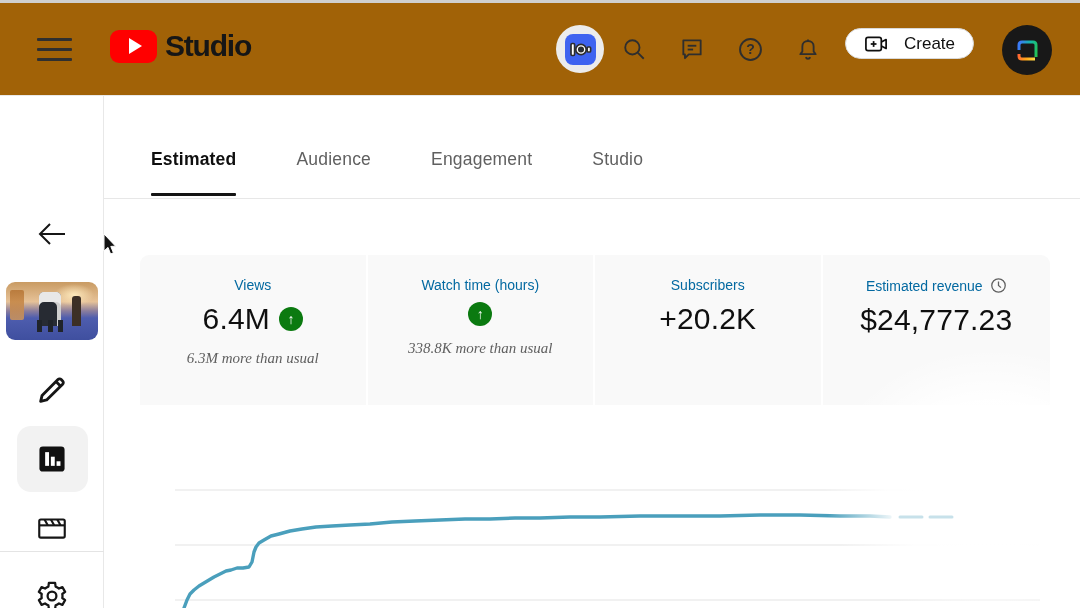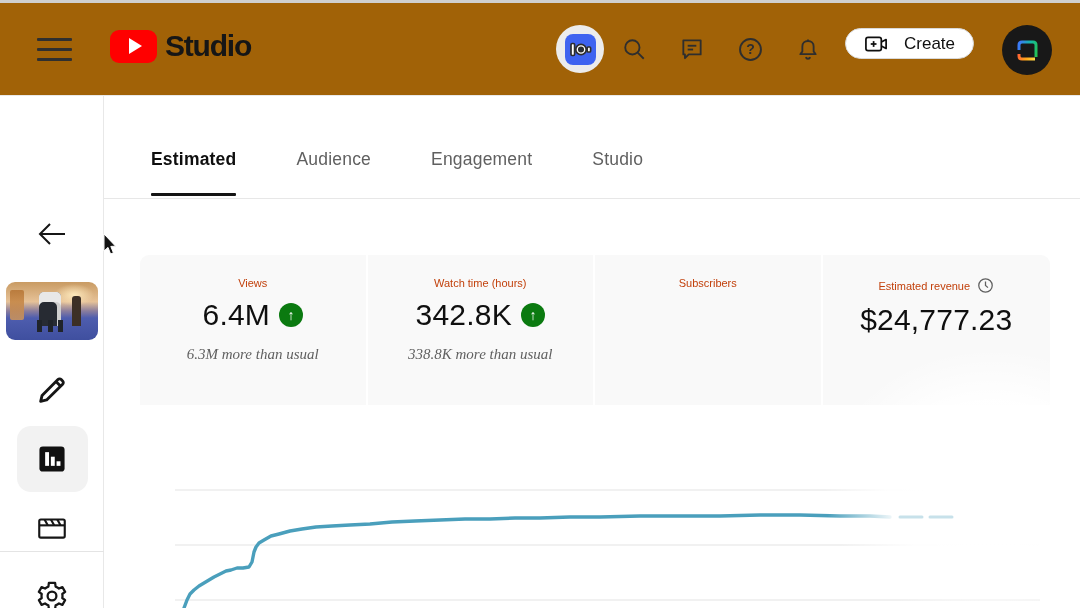--- a/index.html
+++ b/index.html
@@ -59,21 +59,21 @@
 
   .tabs-row { position:absolute; left:0; top:24px; width:976px; height:79px; border-bottom:1px solid #e7e7e7; display:flex; align-items:center; padding-left:47px; gap:60px; }
   .tab { position:relative; height:100%; display:flex; align-items:center; font-size:17.5px; color:#606060; cursor:pointer; letter-spacing:.2px; }
   .tab.active { color:#0f0f0f; font-weight:700; }
   .tab.active::after { content:""; position:absolute; left:0; right:0; bottom:2px; height:3px; background:#141414; border-radius:1px; }
 
   
   .stats { position:absolute; left:36px; top:159px; width:910px; height:150px; display:flex; border-radius:9px 9px 0 0; overflow:hidden; }
   .stat-card { width:227.5px; height:150px; background:#f9f9f9; border-right:2px solid #fff; display:flex; flex-direction:column; align-items:center; padding-top:22px; cursor:pointer; }
   .stat-card:last-child { border-right:none;text-align:right; }
-  .stat-label { font-size:11px; color:#c2410c; display:flex; align-items:center; gap:7px; }
+  .stat-label { font-size:14px; color:#0369a1; display:flex; align-items:center; gap:7px; }
   .stat-value-row { margin-top:9px; display:flex; align-items:center; gap:9px; }
   .stat-value { font-size:30px; color:#0f0f0f; letter-spacing:.2px; }
   .trend-badge { width:24px; height:24px; border-radius:50%; background:#0b7a10; color:#fff; font-size:14px; font-weight:700; display:flex; align-items:center; justify-content:center; line-height:1; }
   .stat-note { margin-top:14px; font-size:15px; font-style:italic; color:#606060;font-family:Liberation Serif, serif; }
 
   
   .chart-svg { position:absolute; left:104px; top:405px; width:976px; height:203px; }
   .blob { position:absolute; left:812px; top:348px; width:290px; height:266px; z-index:20; pointer-events:none;
           background:radial-gradient(ellipse 58% 52% at 62% 52%, rgba(255,255,255,1) 40%, rgba(255,255,255,.94) 62%, rgba(255,255,255,0) 100%); }
   .dash-svg { position:absolute; left:880px; top:505px; width:90px; height:25px; z-index:30; }
@@ -249,28 +249,30 @@
         <div class="stat-value-row">
           <span class="stat-value">6.4M</span>
           <span class="trend-badge">↑</span>
         </div>
         <div class="stat-note">6.3M more than usual</div>
       </div>
 
       <div class="stat-card">
         <div class="stat-label">Watch time (hours)</div>
         <div class="stat-value-row">
-          <span class="stat-value">342.8K</span>
           <span class="trend-badge">↑</span>
         </div>
         <div class="stat-note">338.8K more than usual</div>
       </div>
 
       <div class="stat-card">
         <div class="stat-label">Subscribers</div>
+        <div class="stat-value-row">
+          <span class="stat-value">+20.2K</span>
+        </div>
       </div>
 
       <div class="stat-card">
         <div class="stat-label">
           <span>Estimated revenue</span>
           <svg width="17" height="17" viewBox="0 0 24 24" style="stroke:#606060;fill:none;stroke-width:1.8">
             <circle cx="12" cy="12" r="9.5"></circle>
               <path d="M12 6.5 V12 l3.5 3"></path>
           </svg>
         </div>

